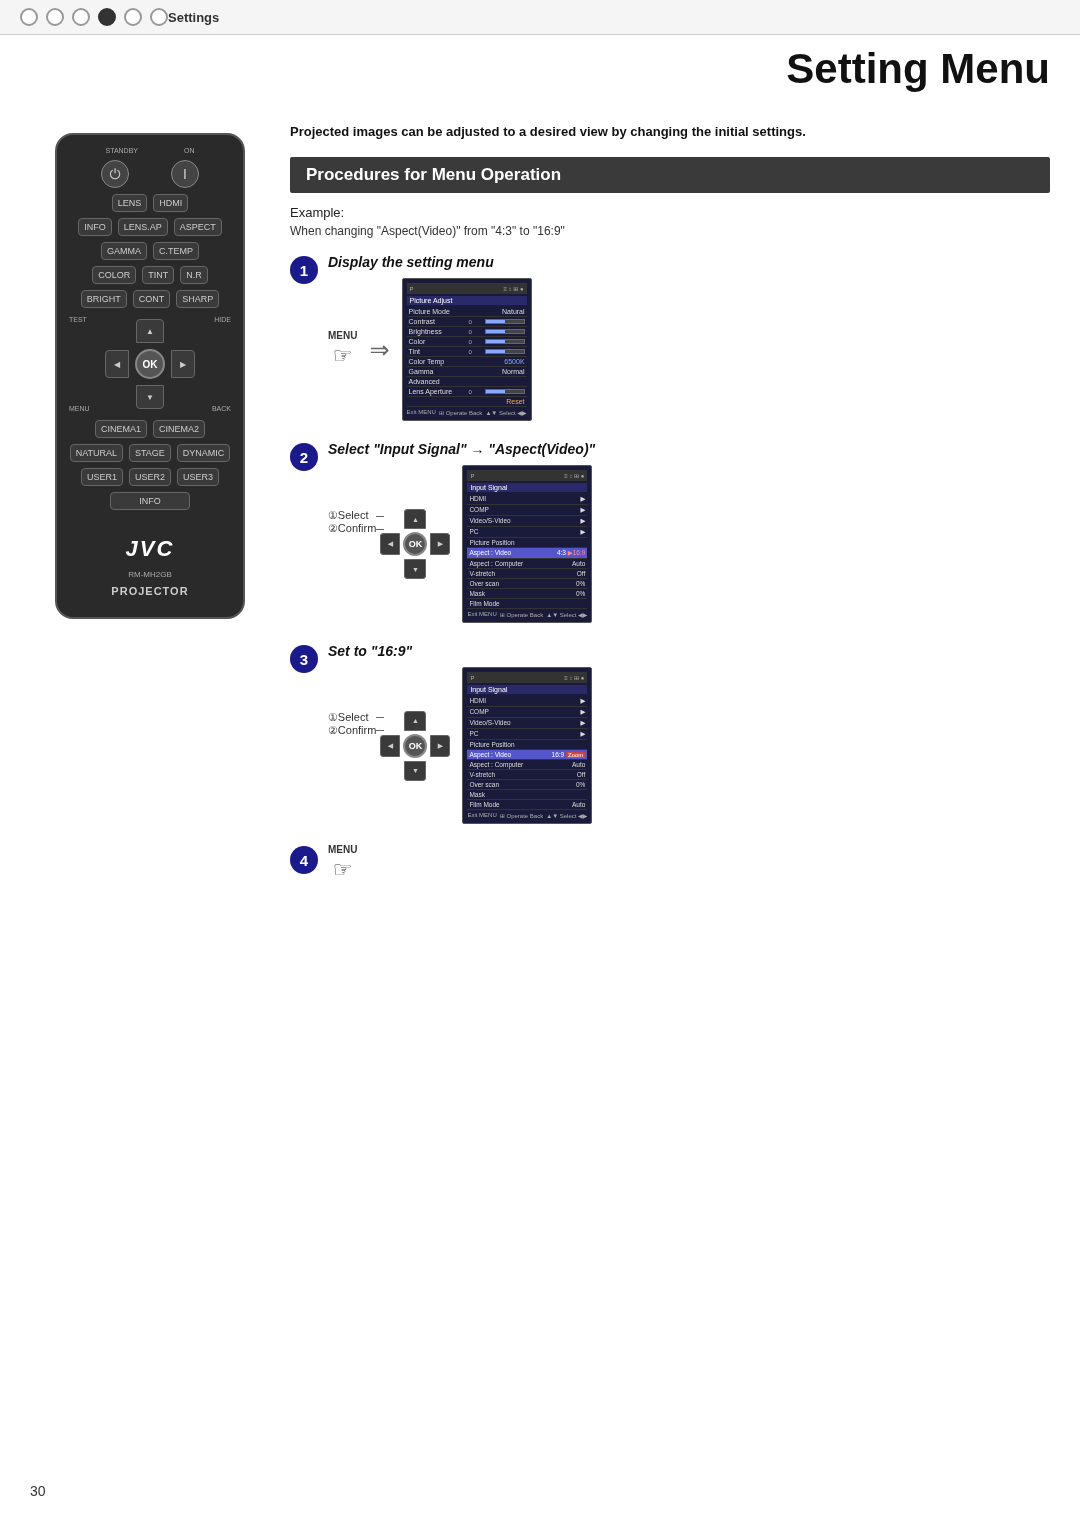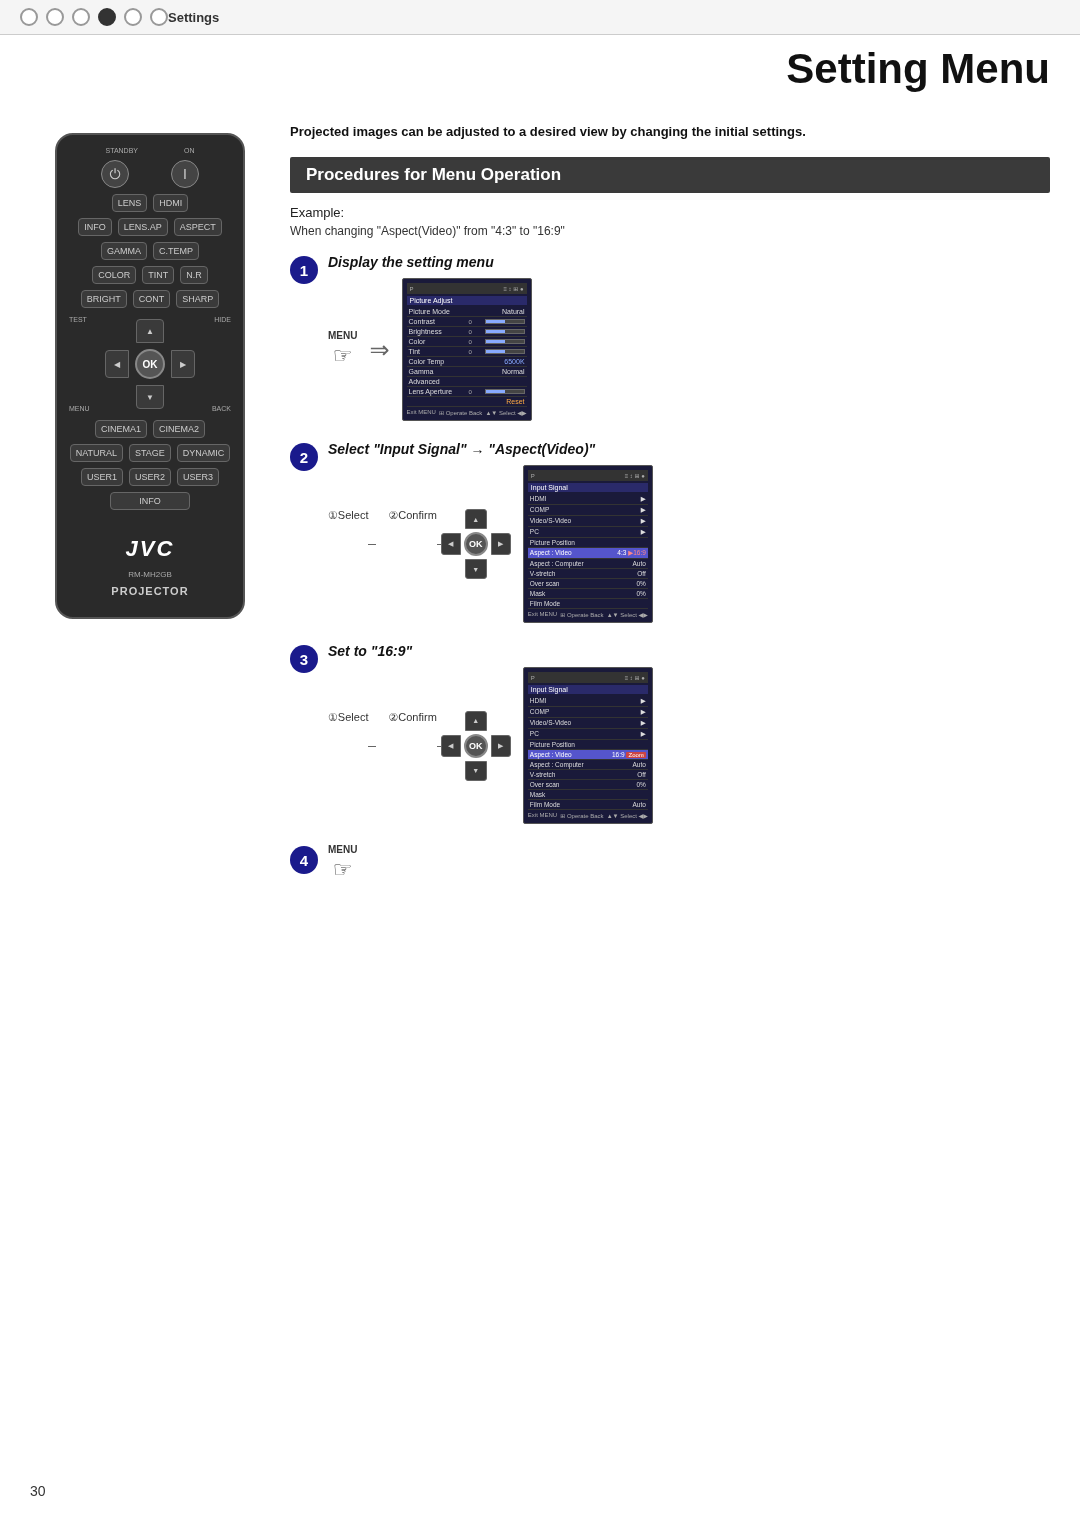--- a/index.html
+++ b/index.html
@@ -463,22 +463,21 @@
       font-size: 14px;
       color: #333;
     }
 
     .step-inner {
       display: flex;
       gap: 4px;
     }
     .label-line {
       display: flex;
-      flex-direction: row;
-      gap: 20px;
+      flex-direction: column;
     }
     .label-entry {
       font-size: 11px;
       color: #333;
       position: relative;
     }
     .label-entry::after {
       content: '';
       position: absolute;
       right: -8px;

